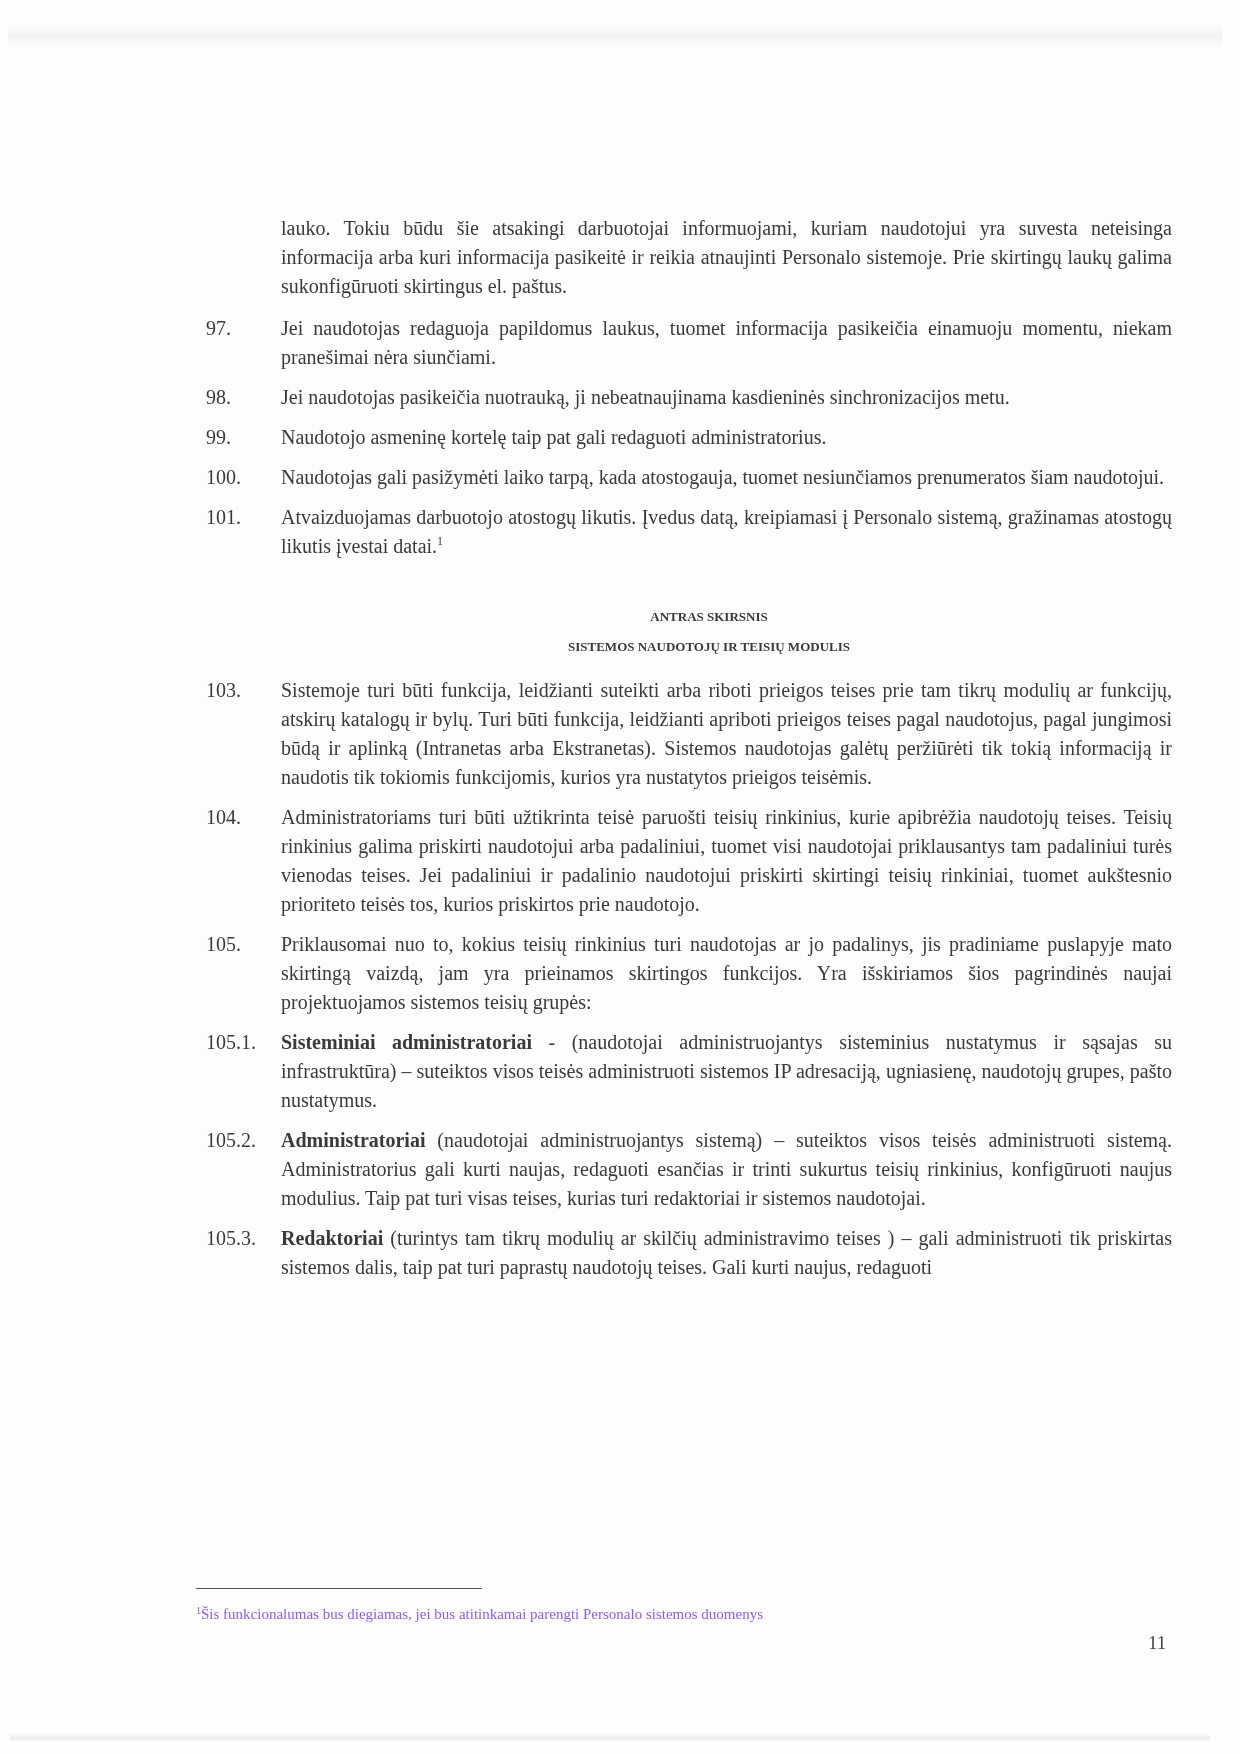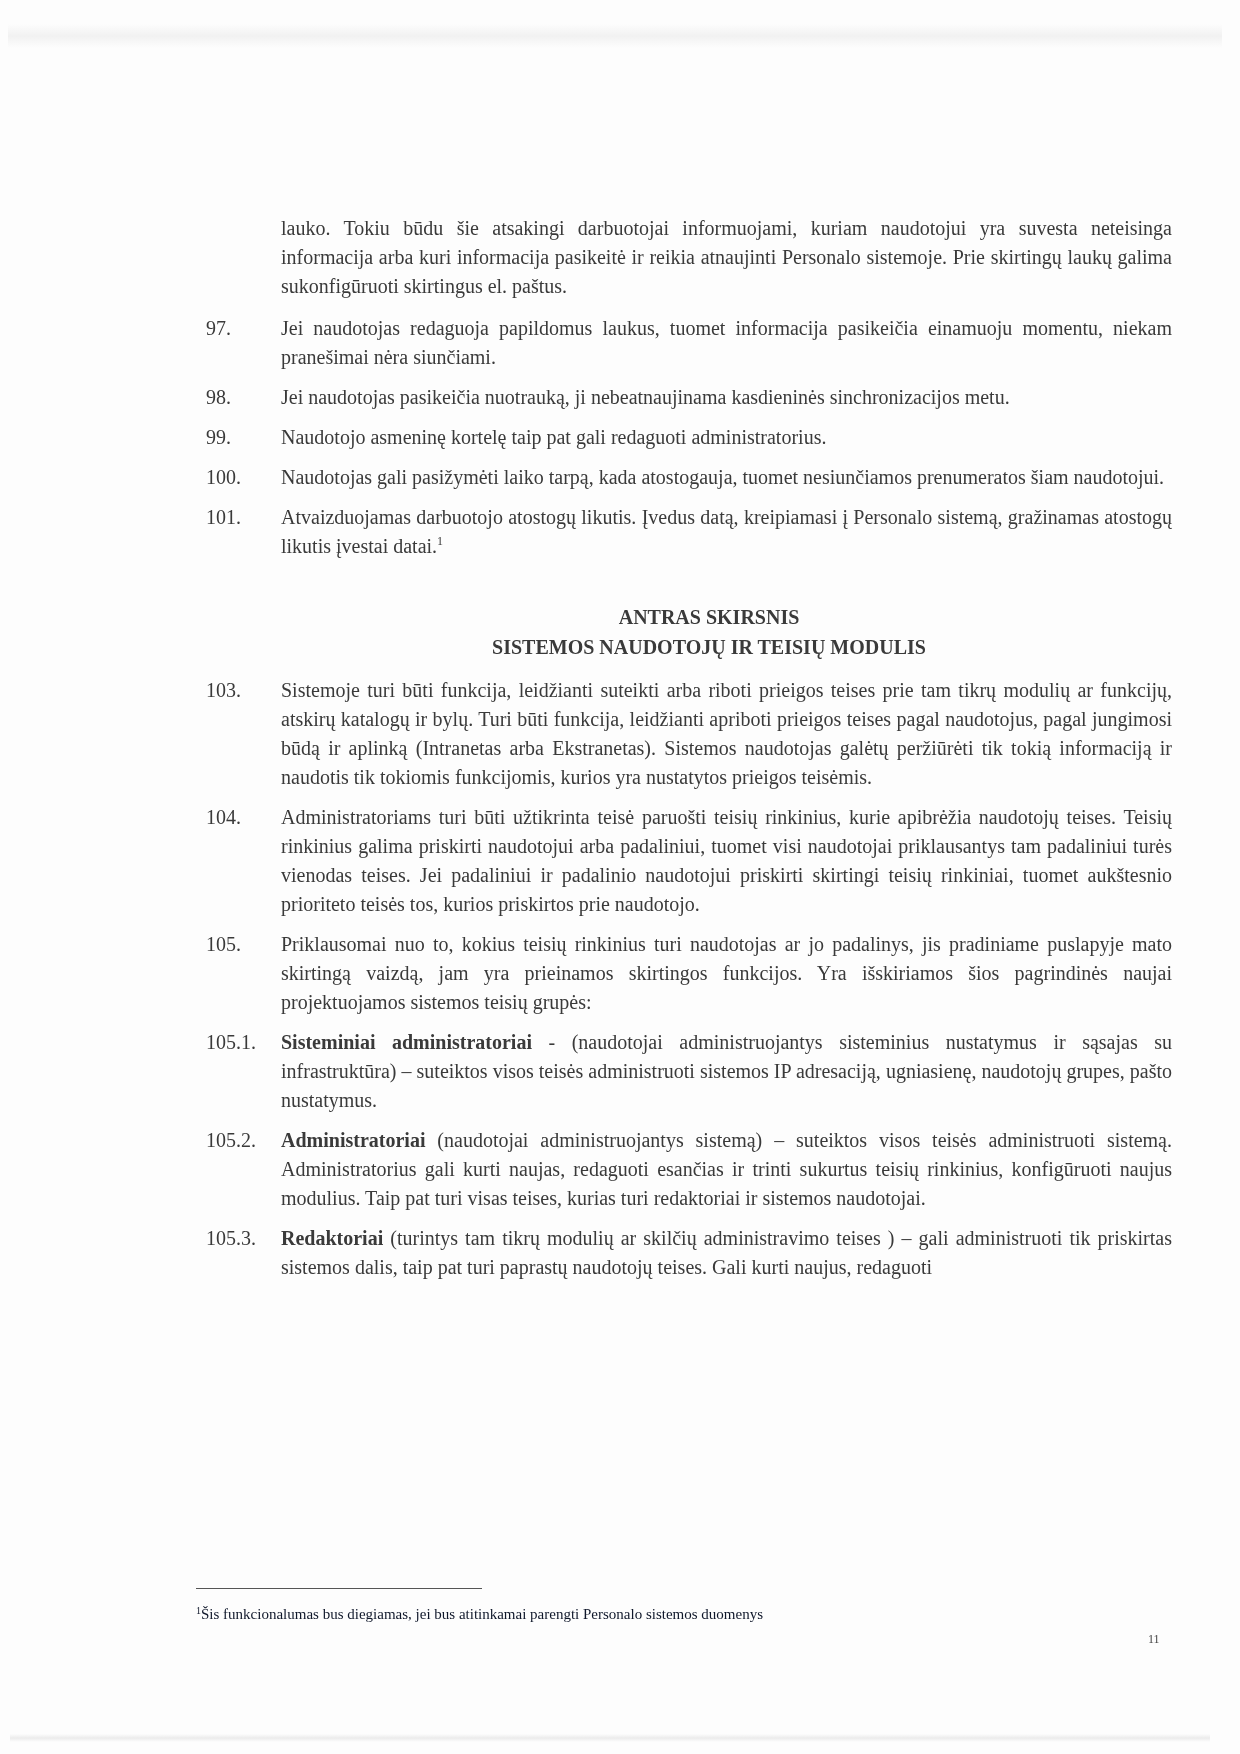--- a/index.html
+++ b/index.html
@@ -51,48 +51,48 @@
       left: 0;
       top: 0;
       width: 75px;
     }
     .text { display: block; }
     .bold { font-weight: bold; }
     sup { font-size: 12px; line-height: 0; vertical-align: 8px; }
     .heading {
       text-align: center;
       font-weight: bold;
-      font-size: 20px;
+      font-size: 13px;
       line-height: 30px;
       margin-top: 41px;
       margin-bottom: 14px;
       padding-left: 40px;
     }
     .footnote-rule {
       position: absolute;
       left: 196px;
       top: 1588px;
       width: 286px;
       height: 0;
       border-top: 1.5px solid #555;
     }
     .footnote {
       position: absolute;
       left: 196px;
       top: 1604px;
       font-size: 15px;
       line-height: 20px;
-      color: #0f172a;
+      color: #8b5cf6;
     }
     .footnote sup { font-size: 10px; vertical-align: 5px; }
     .page-number {
       position: absolute;
       left: 1148px;
       top: 1632px;
-      font-size: 12px;
+      font-size: 19px;
       color: #444;
     }
   </style>
 </head>
 <body>
 
 <div class="page">
   <div class="scan-edge-top"></div>
 
   <div class="content">

